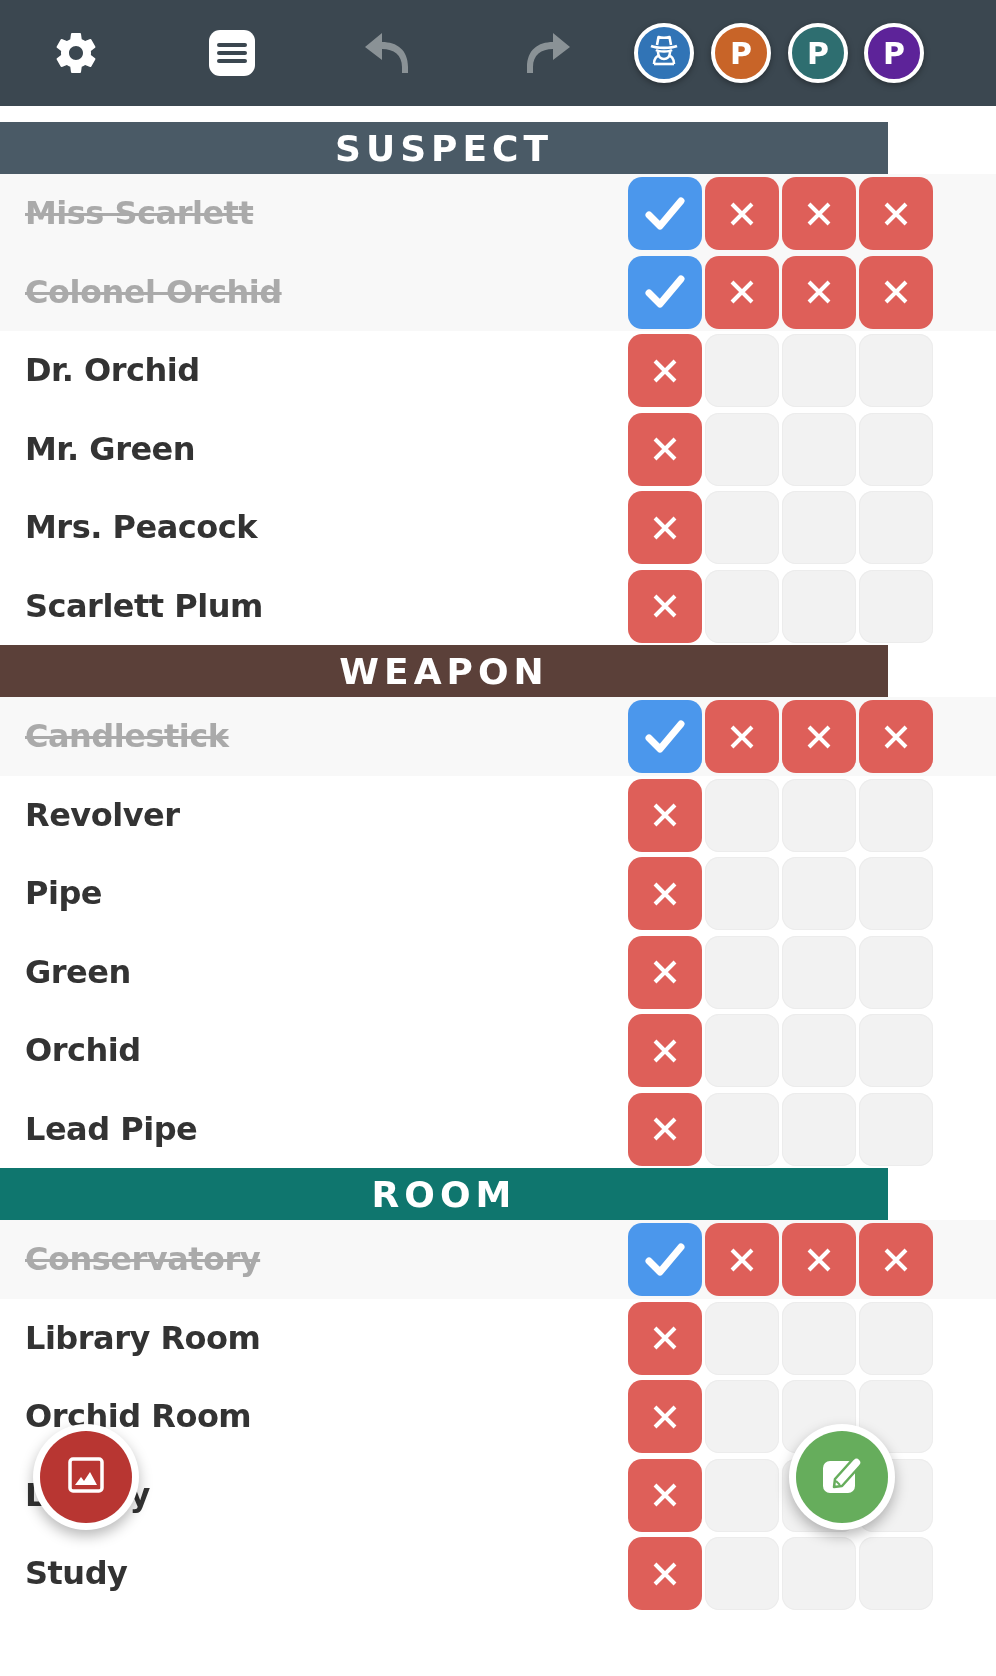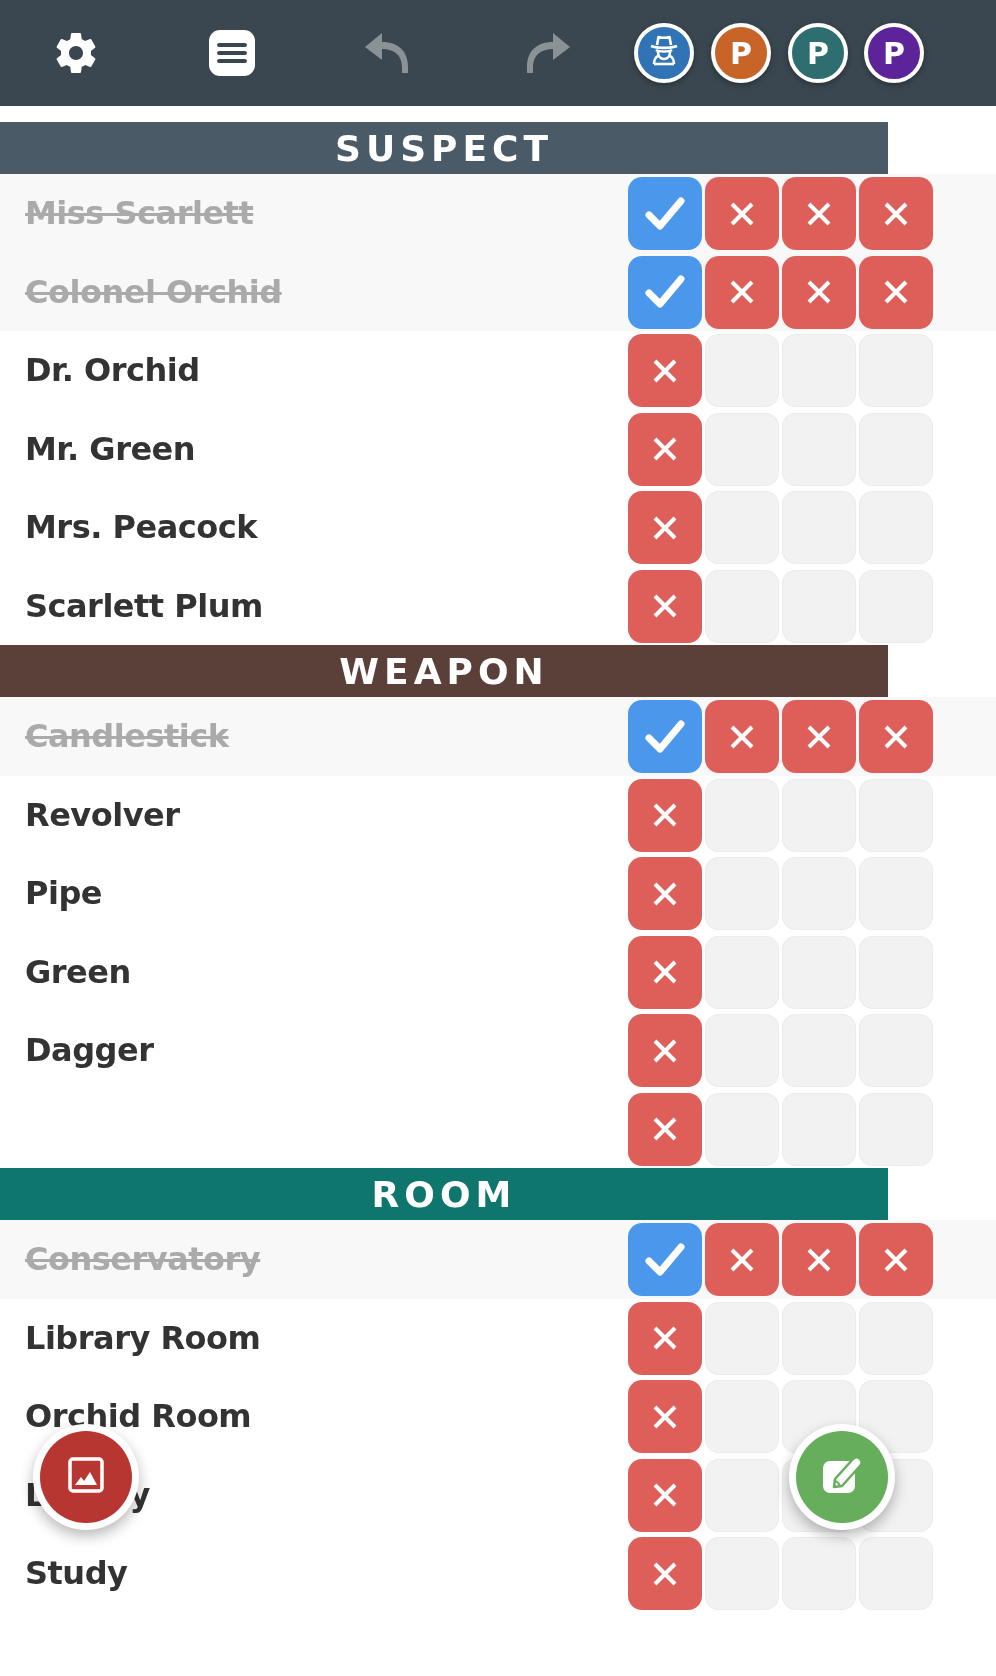--- a/index.html
+++ b/index.html
@@ -320,35 +320,36 @@
               <path d="M3 3 L23 23 M23 3 L3 23" stroke="#ffffff" stroke-width="4"></path>
             </svg>
           </span>
         </div>
         <div class="cell empty"></div>
         <div class="cell empty"></div>
         <div class="cell empty"></div>
       </div>
     </div>
     <div class="row">
-      <span class="label">Dagger</span>
-      <div class="cells">
-        <div class="cell cross">
-          <span class="mark">
-            <svg width="26" height="26" viewBox="0 0 26 26">
-              <path d="M3 3 L23 23 M23 3 L3 23" stroke="#ffffff" stroke-width="4"></path>
-            </svg>
-          </span>
-        </div>
-        <div class="cell empty"></div>
-        <div class="cell empty"></div>
-        <div class="cell empty"></div>
-      </div>
-    </div>
-    <div class="row">
+      <span class="label">Orchid</span>
+      <div class="cells">
+        <div class="cell cross">
+          <span class="mark">
+            <svg width="26" height="26" viewBox="0 0 26 26">
+              <path d="M3 3 L23 23 M23 3 L3 23" stroke="#ffffff" stroke-width="4"></path>
+            </svg>
+          </span>
+        </div>
+        <div class="cell empty"></div>
+        <div class="cell empty"></div>
+        <div class="cell empty"></div>
+      </div>
+    </div>
+    <div class="row">
+      <span class="label">Lead Pipe</span>
       <div class="cells">
         <div class="cell cross">
           <span class="mark">
             <svg width="26" height="26" viewBox="0 0 26 26">
               <path d="M3 3 L23 23 M23 3 L3 23" stroke="#ffffff" stroke-width="4"></path>
             </svg>
           </span>
         </div>
         <div class="cell empty"></div>
         <div class="cell empty"></div>

